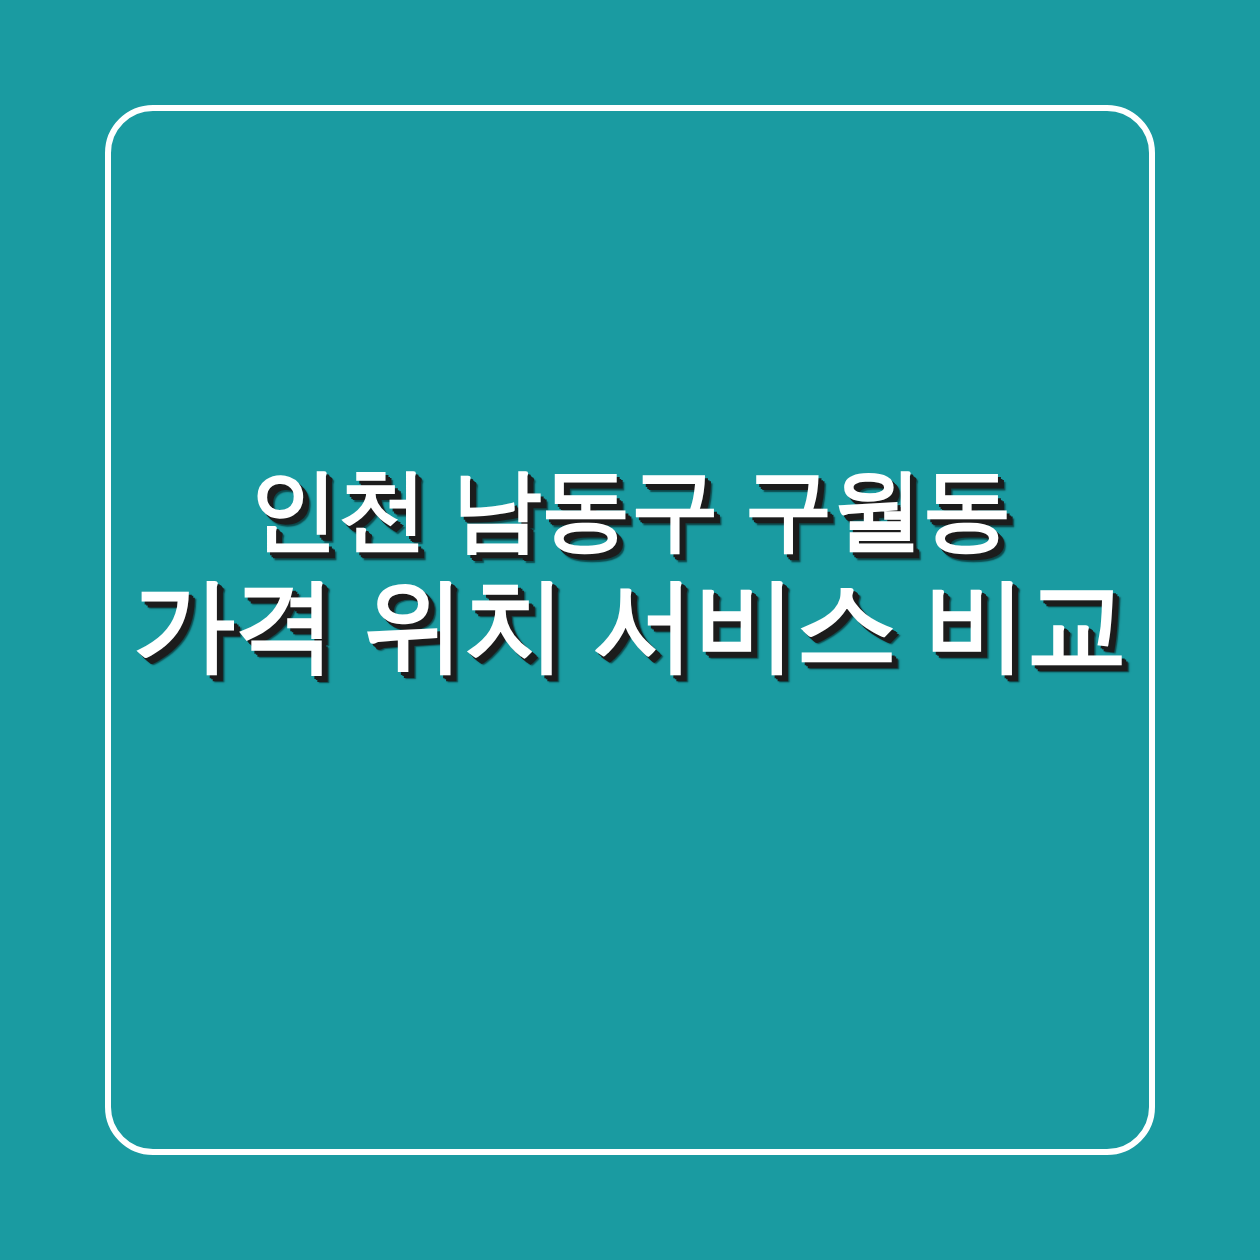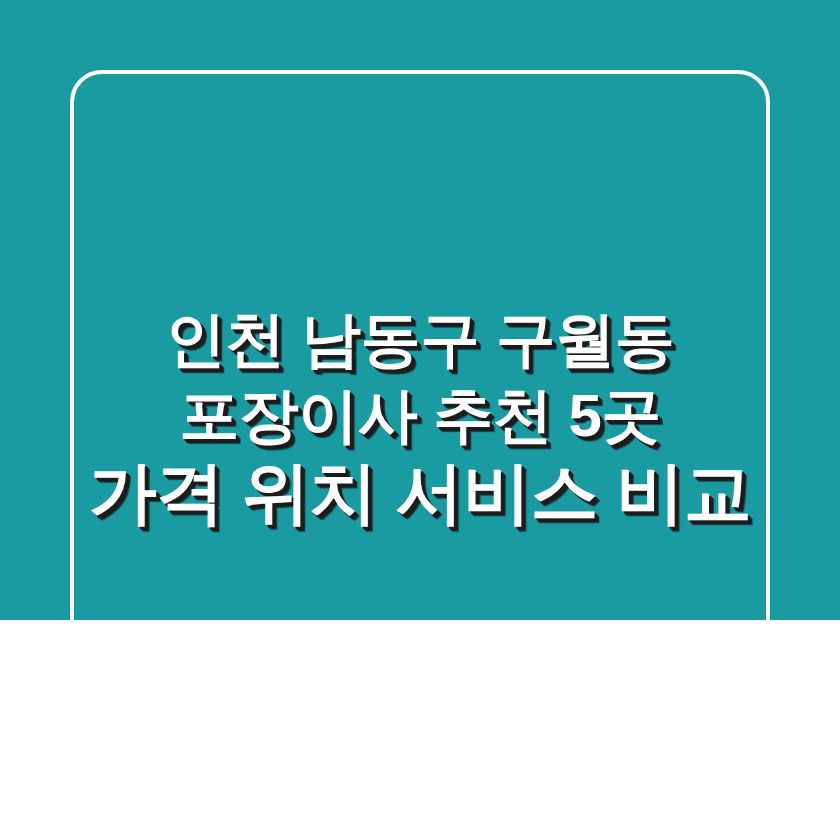--- a/index.html
+++ b/index.html
@@ -9,21 +9,21 @@
   body {
     width: 840px;
     height: 840px;
     overflow: hidden;
     font-family: "Liberation Sans", "DejaVu Sans", sans-serif;
   }
 
   #thumbnail-card {
     position: relative;
     width: 840px;
-    height: 620px;
+    height: 840px;
     background: #1a9ba1;
     box-sizing: border-box;
   }
 
   #border-frame {
     position: absolute;
     left: 70px;
     top: 70px;
     width: 700px;
     height: 700px;
@@ -65,17 +65,16 @@
 </style>
 </head>
 <body>
 
 <div id="thumbnail-card" style="background: rgb(26, 155, 161);">
 
   <div id="border-frame" style="border-color: rgb(255, 255, 255);"></div>
 
   <div id="title-block">
     <span class="title-line" style="color: rgb(255, 255, 255); text-shadow: rgb(28, 28, 28) 4px 4px 0px, rgb(28, 28, 28) 3px 3px 0px, rgb(28, 28, 28) 2px 2px 0px, rgba(0, 0, 0, 0.55) 5px 5px 1px; font-size: 60px;">인천 남동구 구월동</span>
-    <span class="title-line" style="color: rgb(255, 255, 255); text-shadow: rgb(28, 28, 28) 4px 4px 0px, rgb(28, 28, 28) 3px 3px 0px, rgb(28, 28, 28) 2px 2px 0px, rgba(0, 0, 0, 0.55) 5px 5px 1px; font-size: 60px;">포장이사 추천 5곳</span>
     <span class="title-line" style="color: rgb(255, 255, 255); text-shadow: rgb(28, 28, 28) 4px 4px 0px, rgb(28, 28, 28) 3px 3px 0px, rgb(28, 28, 28) 2px 2px 0px, rgba(0, 0, 0, 0.55) 5px 5px 1px; font-size: 68px;">가격 위치 서비스 비교</span>
   </div>
 
 </div>
 
 </body></html>

